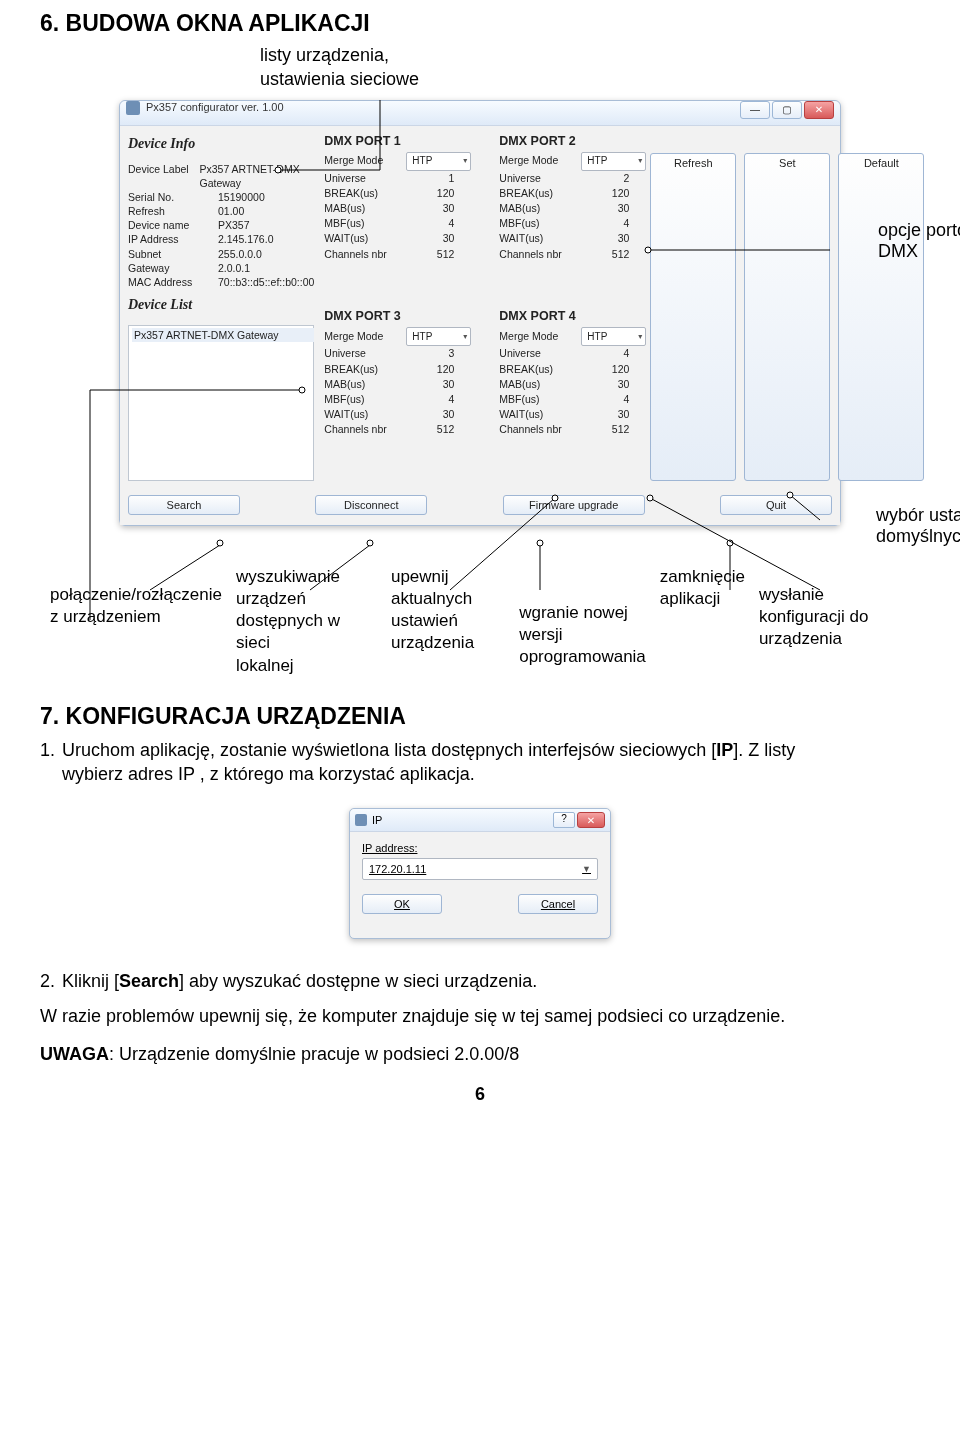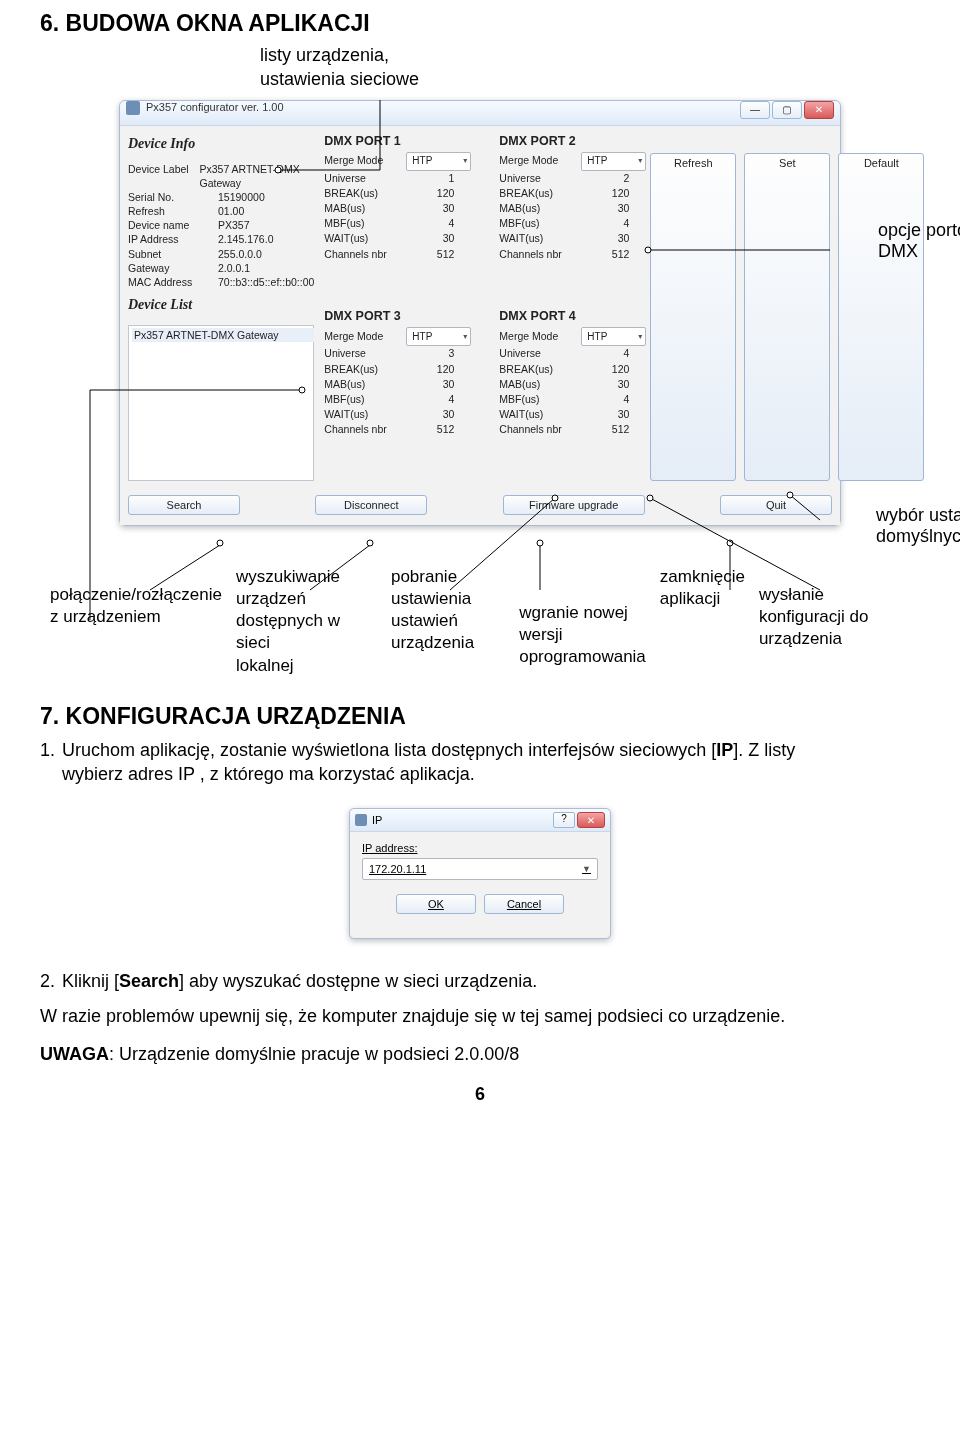--- a/index.html
+++ b/index.html
@@ -200,21 +200,21 @@
   .ip-titlebar .app-icon{width:12px;height:12px;background:#6e8fb5;border-radius:2px;margin-right:5px;}
   .ip-titlebar .t{flex:1;}
   .ip-titlebar .q{width:20px;height:14px;border:1px solid #9db7d6;border-radius:2px;background:linear-gradient(#fff,#e6eef9);text-align:center;font-size:10px;margin-right:2px;}
   .ip-body { padding: 10px 12px 24px 12px; text-decoration: underline;}
   .ip-select {
     display:flex;align-items:center;justify-content:space-between;
     border:1px solid #b0b7c2;background:#fff;border-radius:2px;
     height:20px;padding:0 6px;margin-top:4px;
   }
   .ip-select .arrow{font-size:9px;color:#555;}
-  .ip-btnrow{display:flex;justify-content:center;gap:8px;margin-top:14px;}
+  .ip-btnrow{display:flex;justify-content:space-between;gap:8px;margin-top:14px;}
   .ip-btn{border:1px solid #9fb6d4;background:linear-gradient(#fefefe,#e5edf7);border-radius:3px;padding:3px 0;width:78px;text-align:center;font-size:11px;}
   .pagenum { text-align:center; font-size:18px; font-weight:bold; margin-top:18px;}
   .bold { font-weight:bold;}
 
   
   svg.overlay {
     position:absolute;
     top:0; left:0;
     pointer-events:none;
   }
@@ -491,21 +491,21 @@
         <div style="height:18px;"></div>
         <div>połączenie/rozłączenie</div>
         <div>z urządzeniem</div>
       </div>
       <div class="cb cb1">
         <div>wyszukiwanie urządzeń</div>
         <div>dostępnych w sieci</div>
         <div>lokalnej</div>
       </div>
       <div class="cb cb3">
-        <div>pobranie ustawienia</div>
+        <div>upewnij aktualnych</div>
         <div>ustawień urządzenia</div>
       </div>
       <div class="cb cb4">
         <div style="height:36px;"></div>
         <div>wgranie nowej wersji</div>
         <div>oprogramowania</div>
       </div>
       <div class="cb cb5">
         <div>zamknięcie</div>
         <div>aplikacji</div>

